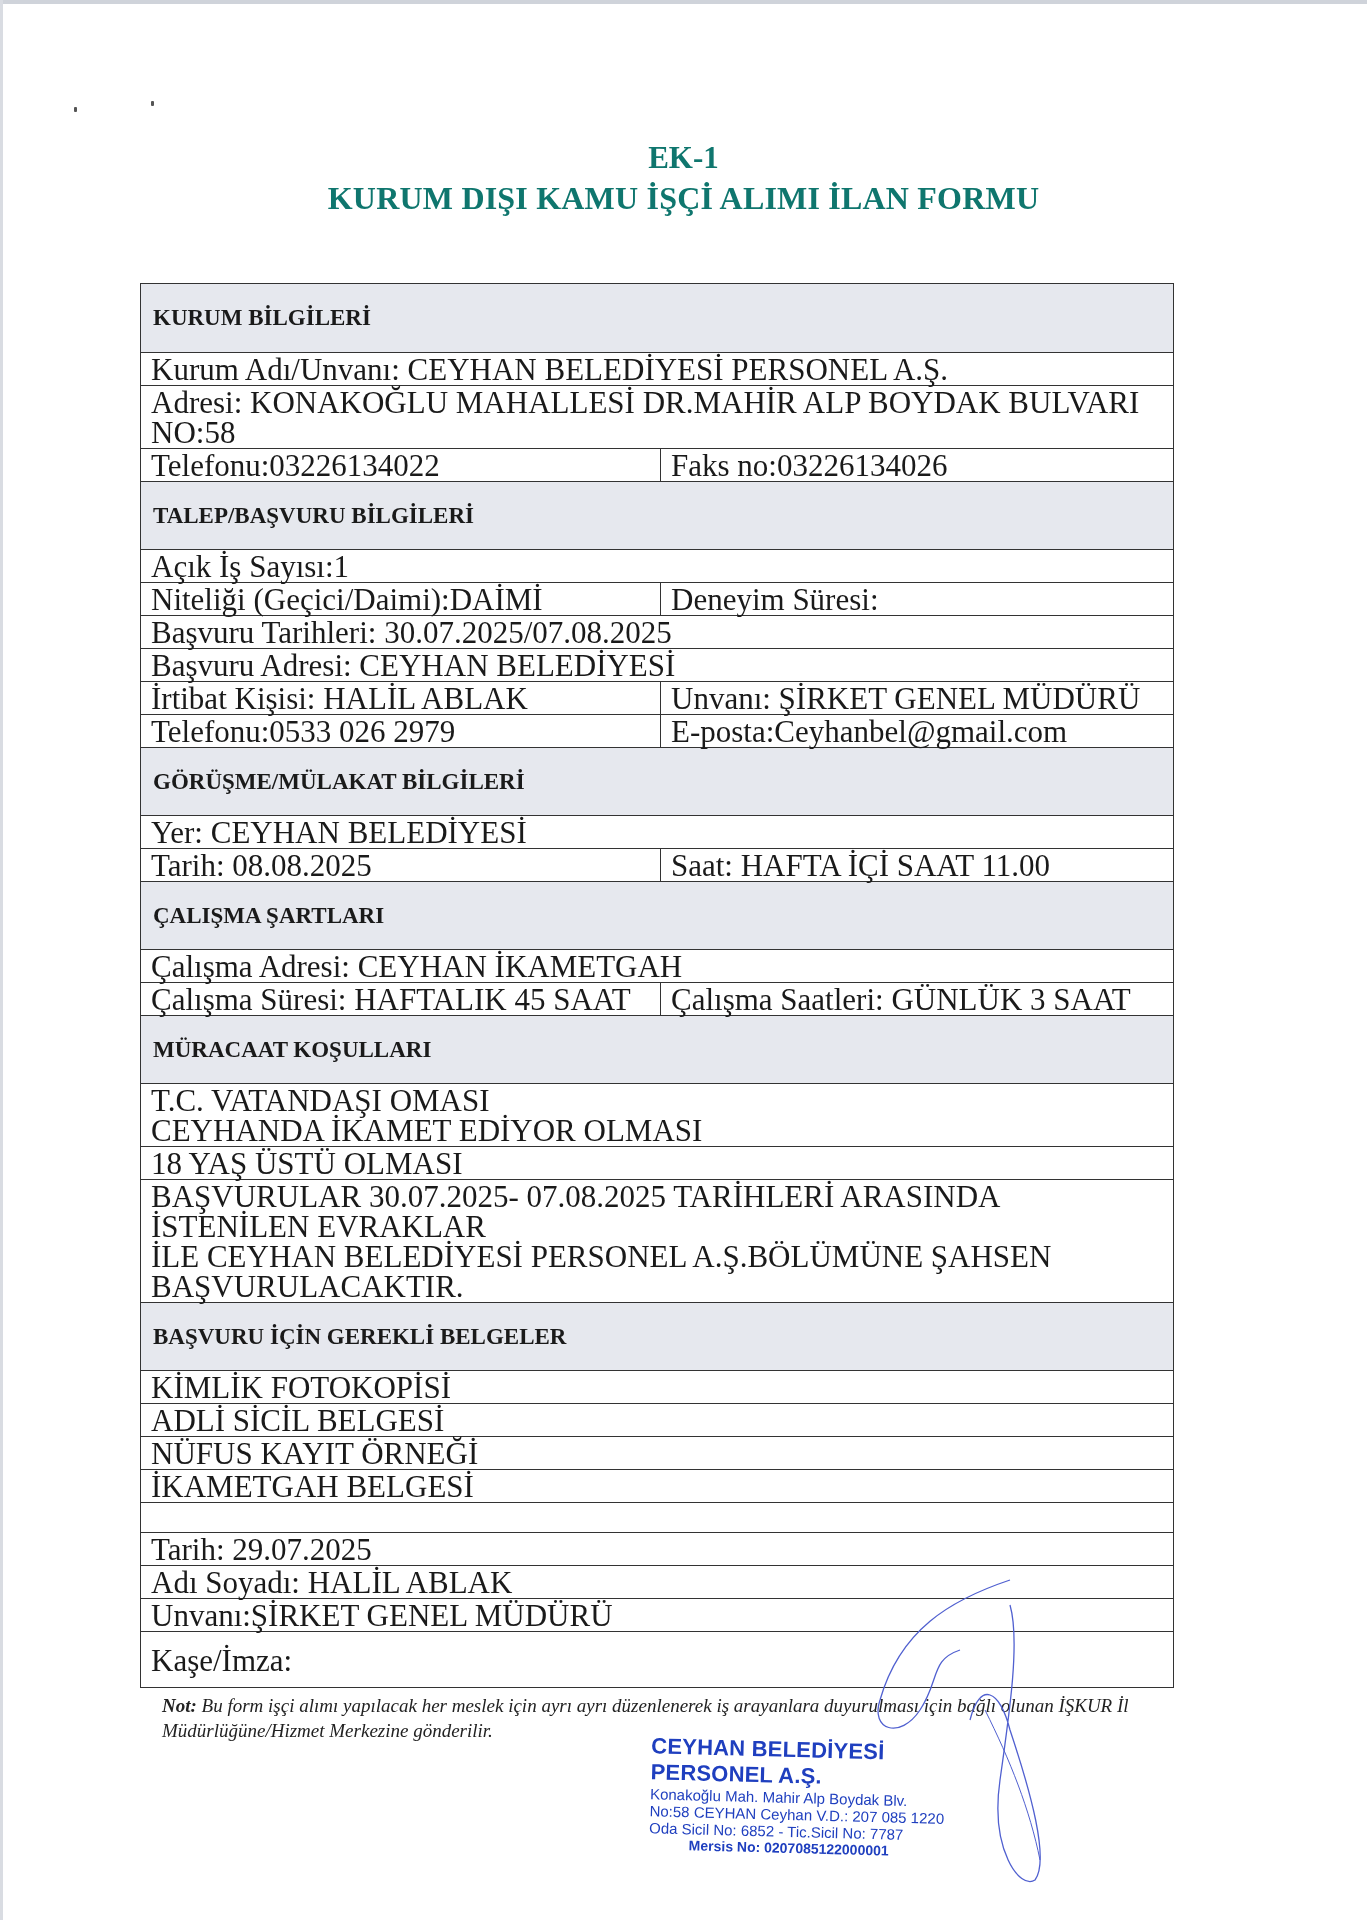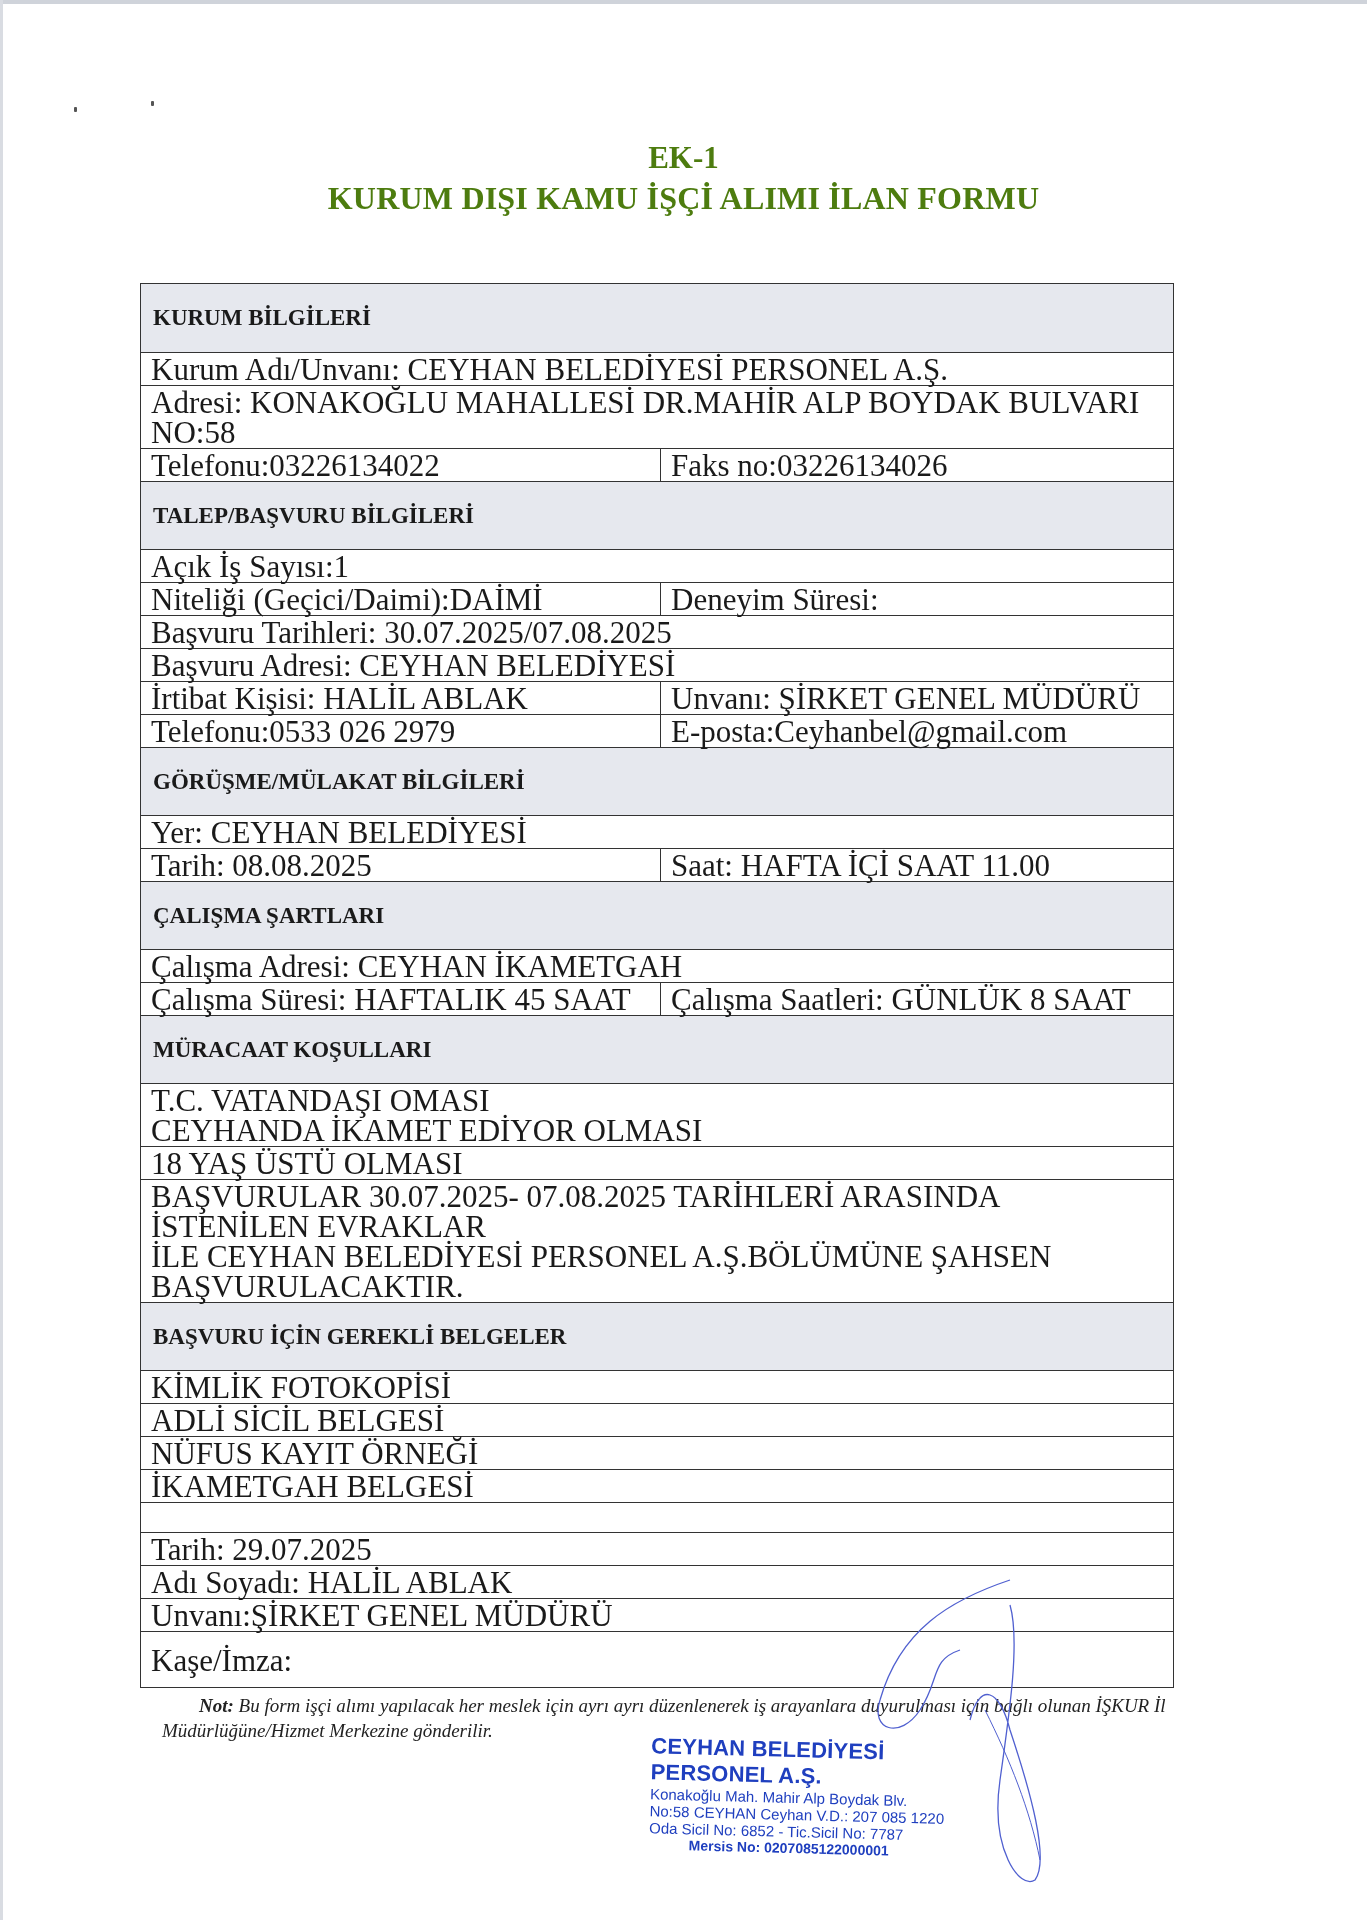--- a/index.html
+++ b/index.html
@@ -1,37 +1,37 @@
 <!DOCTYPE html>
 <html><head>
 <meta charset="utf-8">
 <style>
   html, body { margin:0; padding:0; }
   body { width:1367px; height:1920px; background:#ffffff; position:relative; overflow:hidden;
          font-family:"Liberation Serif", "DejaVu Serif", serif; color:#1a1a1a; }
   .page-edge-top { position:absolute; left:0; top:0; width:1367px; height:4px; background:#cfd3da; }
   .page-edge-left { position:absolute; left:0; top:0; width:3px; height:1920px; background:#d9dce2; }
   .speck { position:absolute; width:3px; height:5px; background:#555; border-radius:1px; }
-  .title { position:absolute; left:0; width:1367px; text-align:center; font-weight:bold; color:#4d7c0f; }
+  .title { position:absolute; left:0; width:1367px; text-align:center; font-weight:bold; color:#0f766e; }
   .t1 { top:140px; font-size:31px; }
   .t2 { top:180px; font-size:32px; letter-spacing:0.2px; }
   .form { position:absolute; left:140px; top:283px; width:1032px; border:1.5px solid #333; }
   .row { display:flex; border-top:1.5px solid #333; min-height:30px; box-sizing:border-box; }
   .row:first-child { border-top:none; }
   .hdr { background:#e6e8ee; min-height:68px; align-items:center; font-weight:bold; font-size:23px; padding-left:12px; }
   .cell { padding:2px 10px 0 10px; font-size:31px; line-height:30px; box-sizing:border-box; }
   .c-full { flex:1; }
   .c-left { width:520px; border-right:1.5px solid #333; }
   .c-right { flex:1; }
   .gap-row { min-height:30px; }
   .sign-row { min-height:56px; align-items:center; }
   .cond-row { display:flex;flex-direction:column; }
   .cond-left { width:475px; }
   .note { position:absolute; left:162px; top:1693px; width:1040px; font-size:19px; font-style:italic; line-height:25px; color:#222; }
-  .note b { font-style:italic;margin-left:37px; }
+  .note b { font-style:italic; }
   .stamp { position:absolute; left:650px; top:1738px; width:360px; color:#1f3fbf; font-family:"Liberation Sans", "DejaVu Sans", sans-serif; transform:rotate(1.5deg); }
   .stamp-title { font-weight:bold; font-size:22px; letter-spacing:0.2px; }
   .stamp-line { font-size:15px; line-height:17px; }
   .stamp-mersis { font-weight:bold; font-size:14px; padding-left:40px; }
   .sig { position:absolute; left:860px; top:1560px; width:200px; height:340px; }
 </style>
 </head>
 <body>
 
 <div class="page-edge-top"></div>
@@ -89,21 +89,21 @@
     <div class="cell c-left">Tarih: 08.08.2025</div>
     <div class="cell c-right">Saat: HAFTA İÇİ SAAT 11.00</div>
   </div>
 
   <div class="row hdr">ÇALIŞMA ŞARTLARI</div>
   <div class="row">
       <div class="cell c-full">Çalışma Adresi: CEYHAN İKAMETGAH</div>
     </div>
   <div class="row">
     <div class="cell c-left">Çalışma Süresi: HAFTALIK 45 SAAT</div>
-    <div class="cell c-right">Çalışma Saatleri: GÜNLÜK 8 SAAT</div>
+    <div class="cell c-right">Çalışma Saatleri: GÜNLÜK 3 SAAT</div>
   </div>
 
   <div class="row hdr">MÜRACAAT KOŞULLARI</div>
   <div class="row">
     <div class="cell c-full cond-row">
       <span class="cond-left">T.C. VATANDAŞI OMASI</span>
       <span>CEYHANDA İKAMET EDİYOR OLMASI</span>
     </div>
   </div>
   <div class="row">

